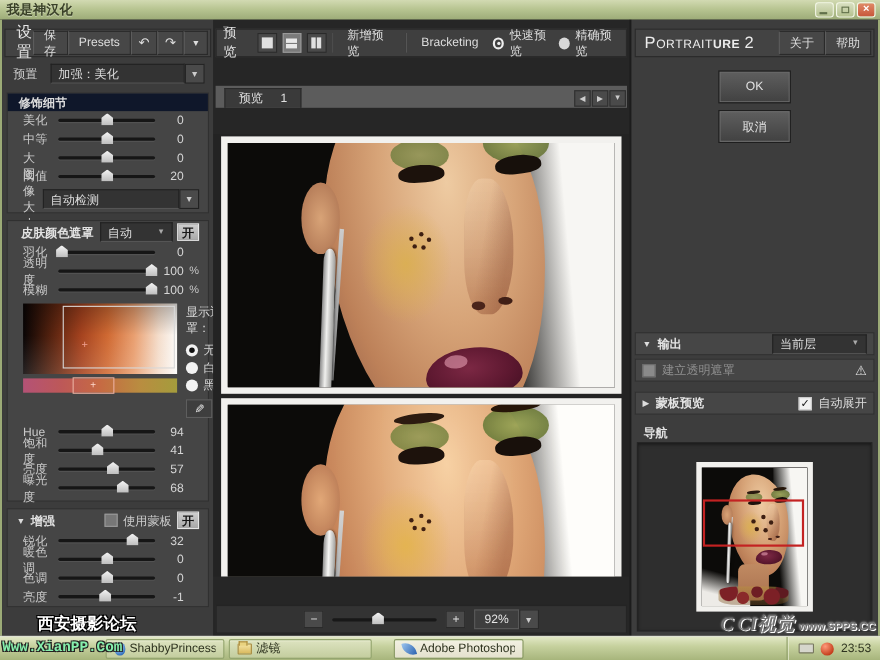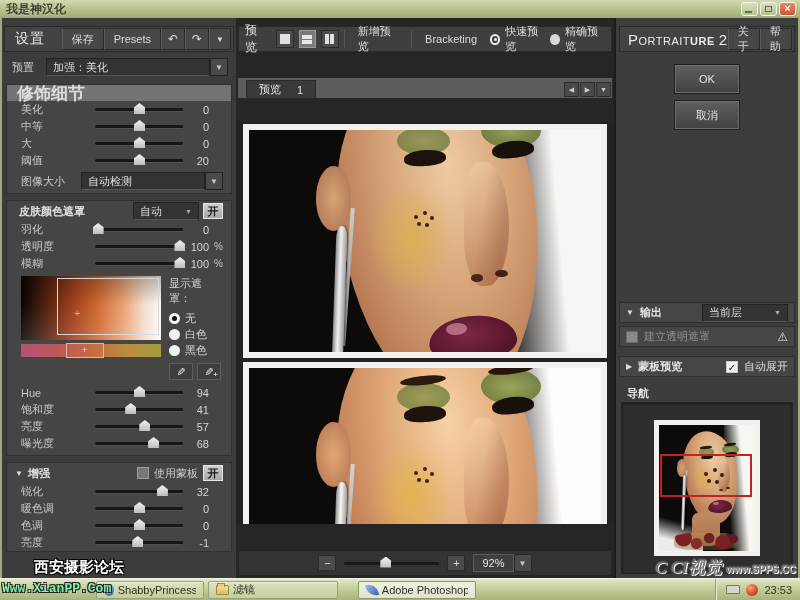--- a/index.html
+++ b/index.html
@@ -20,41 +20,41 @@
     font-size:10px; font-weight:bold; line-height:12px; text-align:center; }
   .winbtn .minbar { position:absolute; left:3px; bottom:2px; width:7px; height:2px; background:#61704a; }
   .winbtn .restsq { position:absolute; left:4px; top:3px; width:7px; height:6px; border:1px solid #61704a; }
 
   
   .app { position:absolute; top:18px; left:0; width:800px; height:560px;
     background:#1f1f1f; border-left:2px solid #9cab77; border-right:2px solid #9cab77;
     display:flex; }
 
   
-  .lp { width:234px; background:#3c3c3c; padding:8px 2px 0 2px; display:flex;
+  .lp { width:192px; background:#3c3c3c; padding:8px 2px 0 2px; display:flex;
     flex-direction:column; overflow:hidden; }
   .lp-hd { height:26px; background:#434343; border:1px solid #2a2a2a; display:flex;
     align-items:center; padding:0 2px 0 10px; margin-bottom:4px; }
   .lp-hd .settings { font-size:14px; color:#e6e6e6; flex:1; letter-spacing:1px; }
   .tbtn { background:#474747; border:1px solid #2a2a2a; border-left-color:#5c5c5c;
     color:#ddd; font-size:11px; height:22px; padding:0 9px; display:flex;
     align-items:center; cursor:pointer; }
   .tbtn.icon { padding:0 6px; font-size:12px; }
   .row { display:flex; align-items:center; }
   .preset-row { height:22px; margin:0 6px 6px 8px; }
   .lbl { font-size:11px; color:#ccc; }
   .dd { height:18px; background:#333; border:1px solid #222; border-bottom-color:#555;
     color:#ddd; font-size:11px; display:flex; align-items:center; padding:0 6px;
     cursor:pointer; }
   .dd-btn { width:18px; height:18px; background:#4a4a4a; border:1px solid #222;
     color:#ccc; font-size:8px; display:flex; align-items:center; justify-content:center;
     cursor:pointer; }
   .sec { background:#454545; border:1px solid #303030; margin:0 2px 6px 2px; }
-  .sec-hd { height:16px; background:#737373; display:flex; align-items:center;
-    padding:0 10px; font-size:17px; font-weight:bold; color:#ddd; }
+  .sec-hd { height:16px; background:#0f172a; display:flex; align-items:center;
+    padding:0 10px; font-size:11px; font-weight:bold; color:#ddd; }
   .srow { display:flex; align-items:center; height:17px; padding:0 8px 0 14px; }
   .srow .slabel { flex:1; font-size:11px; color:#c8c8c8; }
   .strack { position:relative; flex:0 0 88px; height:3px; background:#161616;
     border-radius:2px; box-shadow:0 1px 0 rgba(255,255,255,.07); cursor:pointer; }
   .sthumb { position:absolute; top:-5px; width:11px; height:11px; margin-left:-5px;
     background:linear-gradient(#f4f4f4,#bdbdbd);
     clip-path:polygon(50% 0,100% 38%,100% 100%,0 100%,0 38%); cursor:pointer; }
   .sval { width:26px; text-align:right; font-size:11px; color:#d5d5d5; }
   .sunit { width:14px; text-align:right; font-size:10px; color:#c5c5c5; }
   .imgsize-row { height:24px; padding:0 8px 0 14px; }

